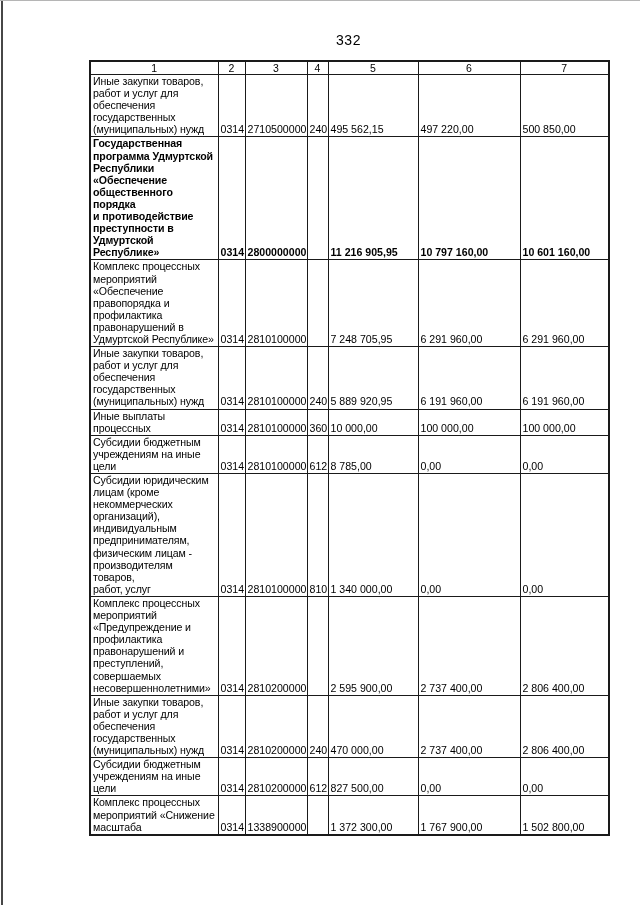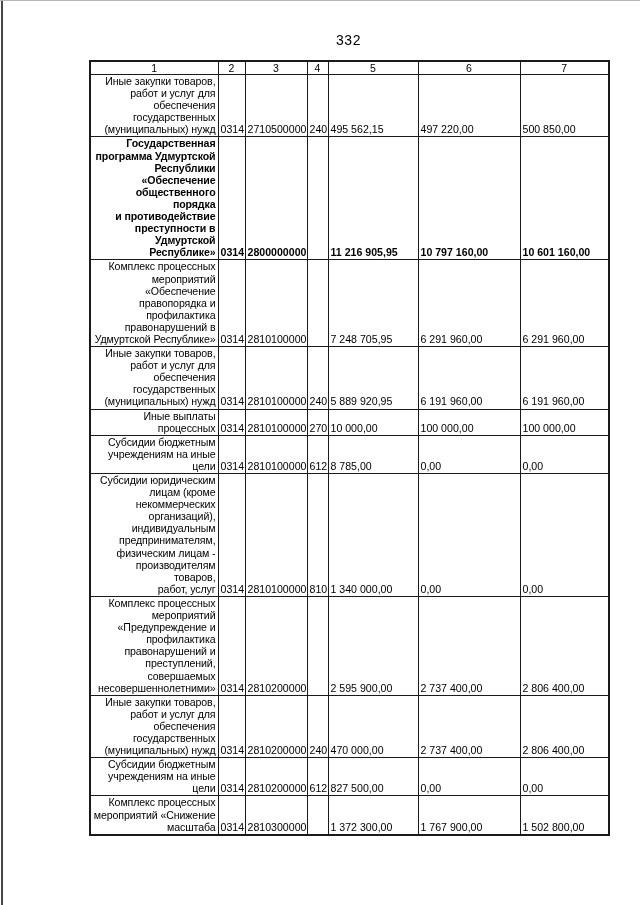--- a/index.html
+++ b/index.html
@@ -20,21 +20,21 @@
     border:2px solid #1a1a1a;
   }
   table.budget th{
     border:1px solid #1a1a1a;font-weight:normal;
     font-size:10.5px;line-height:12px;height:12px;padding:0;text-align:center;
   }
   table.budget td{
     border:1px solid #1a1a1a;vertical-align:bottom;
     font-size:10.6px;line-height:12.1px;padding:0 2px 1px 2px;
   }
-  td.label{white-space:pre-line;text-align:right;padding-left:3px;padding-right:0;letter-spacing:-0.1px;}
+  td.label{white-space:pre-line;text-align:left;padding-left:3px;padding-right:0;letter-spacing:-0.1px;}
   td.code{text-align:center;padding-left:1px;padding-right:1px;}
   td.amount{text-align:left;padding-right:3px;}
   tr.bold td{font-weight:bold;margin-top:40px;}
 </style>
 </head>
 <body>
 
 <div class="page">
   <div class="frame-left"></div>
   <div class="frame-top"></div>
@@ -118,21 +118,21 @@
           <td class="code">2810100000</td>
           <td class="code">240</td>
           <td class="amount">5 889 920,95</td>
           <td class="amount">6 191 960,00</td>
           <td class="amount">6 191 960,00</td>
         </tr>
         <tr>
           <td class="label">Иные выплаты процессных</td>
           <td class="code">0314</td>
           <td class="code">2810100000</td>
-          <td class="code">270</td>
+          <td class="code">360</td>
           <td class="amount">10 000,00</td>
           <td class="amount">100 000,00</td>
           <td class="amount">100 000,00</td>
         </tr>
         <tr>
           <td class="label">Субсидии бюджетным
 учреждениям на иные
 цели</td>
           <td class="code">0314</td>
           <td class="code">2810100000</td>
@@ -196,21 +196,21 @@
           <td class="code">612</td>
           <td class="amount">827 500,00</td>
           <td class="amount">0,00</td>
           <td class="amount">0,00</td>
         </tr>
         <tr>
           <td class="label">Комплекс процессных
 мероприятий «Снижение
 масштаба</td>
           <td class="code">0314</td>
-          <td class="code">2810300000</td>
+          <td class="code">1338900000</td>
           <td class="code"></td>
           <td class="amount">1 372 300,00</td>
           <td class="amount">1 767 900,00</td>
           <td class="amount">1 502 800,00</td>
         </tr>
       </tbody>
   </table>
 </div>
 
 </body></html>

